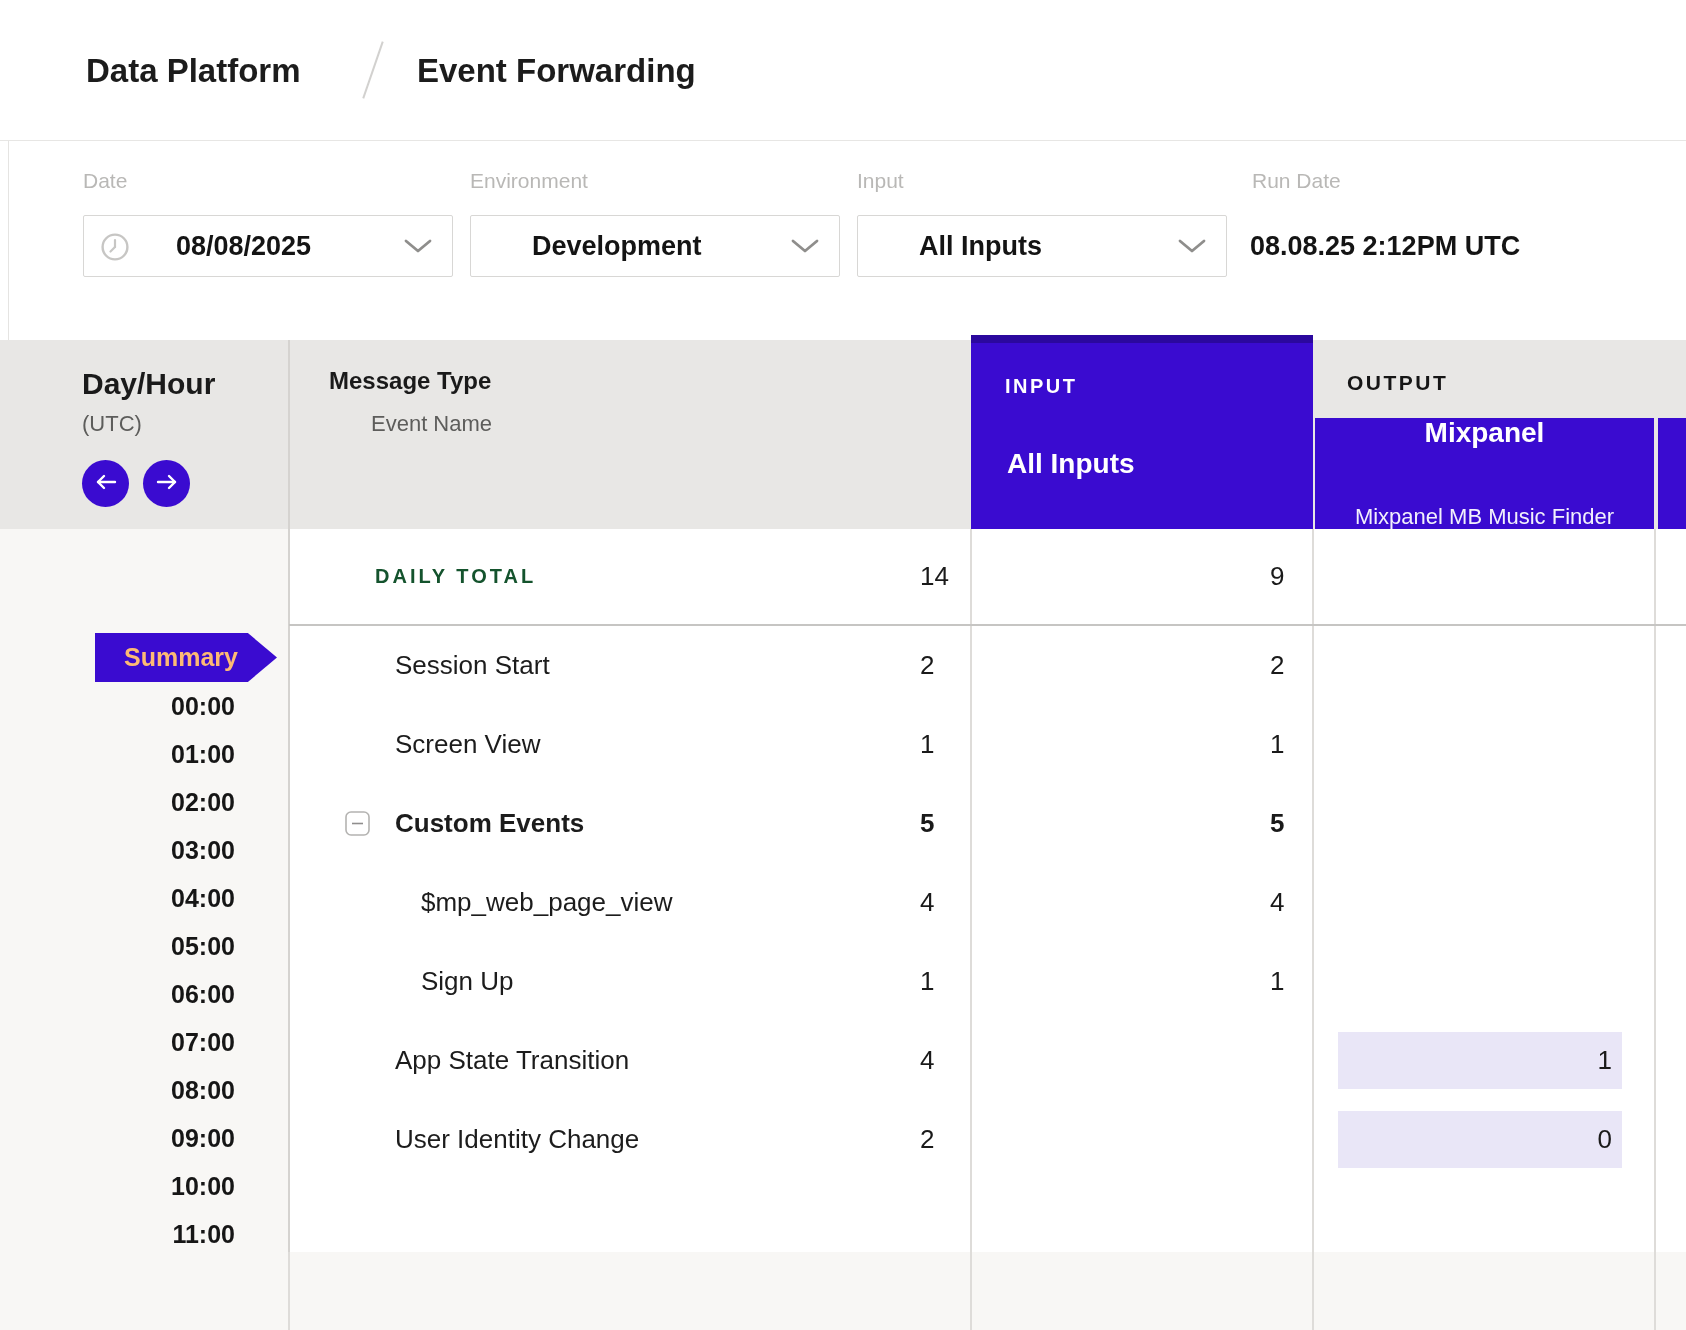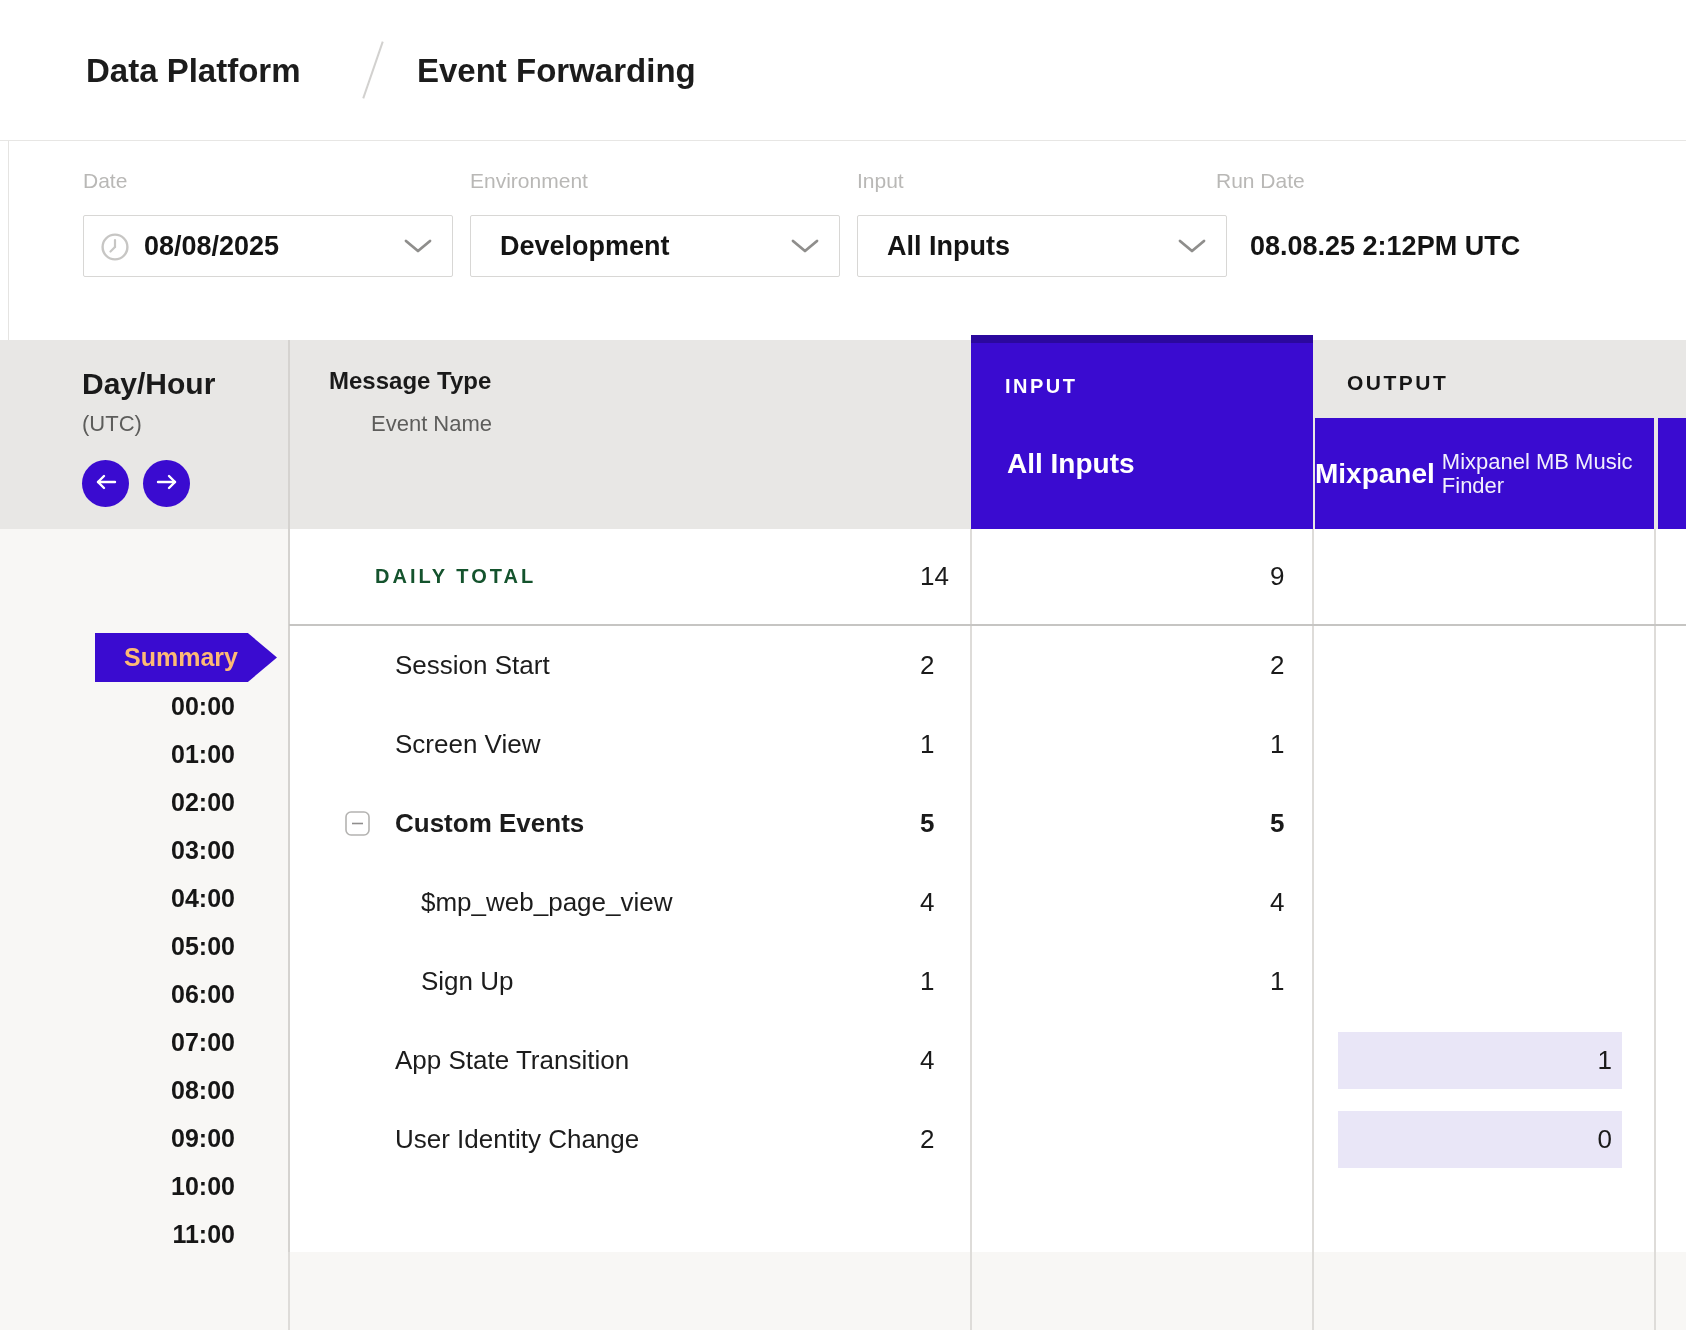--- a/index.html
+++ b/index.html
@@ -9,37 +9,37 @@
   
   .left-edge{left:8px;top:0;width:1px;height:1330px;background:#e5e4e2;}
   .topbar{left:0;top:0;width:1686px;height:140px;background:#fff;border-bottom:1px solid #e7e6e4;}
   .crumb-section{left:86px;top:50px;font-size:33px;font-weight:600;color:#1c1c1c;line-height:42px;}
   .crumb-divider{left:372px;top:40px;width:2px;height:60px;background:#d2d1cf;transform:rotate(19deg);}
   .crumb-page{left:417px;top:50px;font-size:33px;font-weight:600;color:#1c1c1c;line-height:42px;}
   
   .f-label{top:168px;font-size:21px;color:#b9b8b6;line-height:26px;}
   .f-box{top:215px;height:62px;width:370px;background:#fff;border:1px solid #d8d7d5;border-radius:2px;
          box-sizing:border-box;cursor:pointer;}
-  .f-value{position:absolute;top:0;font-size:27px;font-weight:700;line-height:60px;color:#141414;}
+  .f-value{position:absolute;top:0;font-size:27px;font-weight:700;line-height:60px;color:#141414;margin-left:32px;}
   .f-chev{position:absolute;right:20px;top:23px;width:28px;height:15px;}
   .rundate-value{left:1250px;top:224px;font-size:27px;font-weight:700;line-height:44px;color:#141414;}
   
   .grid-header{left:0;top:340px;width:1686px;height:189px;background:#e8e7e5;}
   .dh-title{left:82px;top:367px;font-size:30px;font-weight:700;}
   .dh-sub{left:82px;top:411px;font-size:22px;color:#5d5d5b;}
   .nav-btn{top:460px;width:47px;height:47px;border-radius:50%;background:#3a0bd0;border:none;
            display:flex;align-items:center;justify-content:center;cursor:pointer;padding:0;}
   .mt-title{left:329px;top:367px;font-size:24px;font-weight:700;}
   .mt-sub{left:371px;top:411px;font-size:22px;color:#5d5d5b;}
   .input-block{left:971px;top:335px;width:342px;height:194px;background:#3a0bd0;border-top:8px solid #2b089e;
                box-sizing:border-box;}
   .input-group-label{position:absolute;left:34px;top:32px;color:#fff;font-size:20px;font-weight:700;letter-spacing:2.5px;}
   .input-col-name{position:absolute;left:36px;top:105px;color:#fff;font-size:28px;font-weight:700;}
   .output-group-label{left:1347px;top:371px;font-size:21px;font-weight:700;letter-spacing:2.5px;color:#161616;}
-  .mix-block{left:1315px;top:418px;width:339px;height:111px;background:#3a0bd0;display:flex;flex-direction:row;
+  .mix-block{left:1315px;top:418px;width:339px;height:111px;background:#3a0bd0;display:flex;flex-direction:column;
              align-items:center;justify-content:space-between;gap:7px;cursor:pointer;}
   .mix-name{color:#fff;font-size:28px;font-weight:700;line-height:30px;}
   .mix-sub{color:#f2f0fc;font-size:22px;line-height:24px;}
   .partial-block{left:1658px;top:418px;width:28px;height:111px;background:#3a0bd0;}
   
   .leftcol{left:0;top:529px;width:289px;height:801px;background:#f8f7f5;}
   .summary-badge{left:95px;top:633px;width:182px;height:49px;background:#3a0bd0;cursor:pointer;
                  clip-path:polygon(0 0,84% 0,100% 50%,84% 100%,0 100%);
                  color:#fdba74;font-size:25px;font-weight:700;line-height:49px;text-align:right;
                  padding-right:39px;box-sizing:border-box;}
@@ -83,21 +83,21 @@
 
   <div class="abs topbar">
     <span class="abs crumb-section">Data Platform</span>
     <span class="abs crumb-divider"></span>
     <span class="abs crumb-page">Event Forwarding</span>
   </div>
 
   <span class="abs f-label" style="left:83px">Date</span>
   <span class="abs f-label" style="left:470px">Environment</span>
   <span class="abs f-label" style="left:857px">Input</span>
-  <span class="abs f-label" style="left:1216px">Run Date</span>
+  <span class="abs f-label" style="left:1252px">Run Date</span>
 
   <div class="abs f-box" style="left:83px">
     <span class="abs" style="left:16px;top:16px;width:30px;height:30px">
       <svg width="30" height="30" viewBox="0 0 30 30">
           <circle cx="15" cy="15" r="12.4" fill="none" stroke="#c7c6c4" stroke-width="2.4"></circle>
           <line x1="15" y1="15" x2="15" y2="8" stroke="#c7c6c4" stroke-width="2.2" stroke-linecap="round"></line>
           <line x1="15" y1="15" x2="10.5" y2="19.5" stroke="#c7c6c4" stroke-width="2.2" stroke-linecap="round"></line>
         </svg>
     </span>
     <span class="f-value" style="left:60px">08/08/2025</span>

